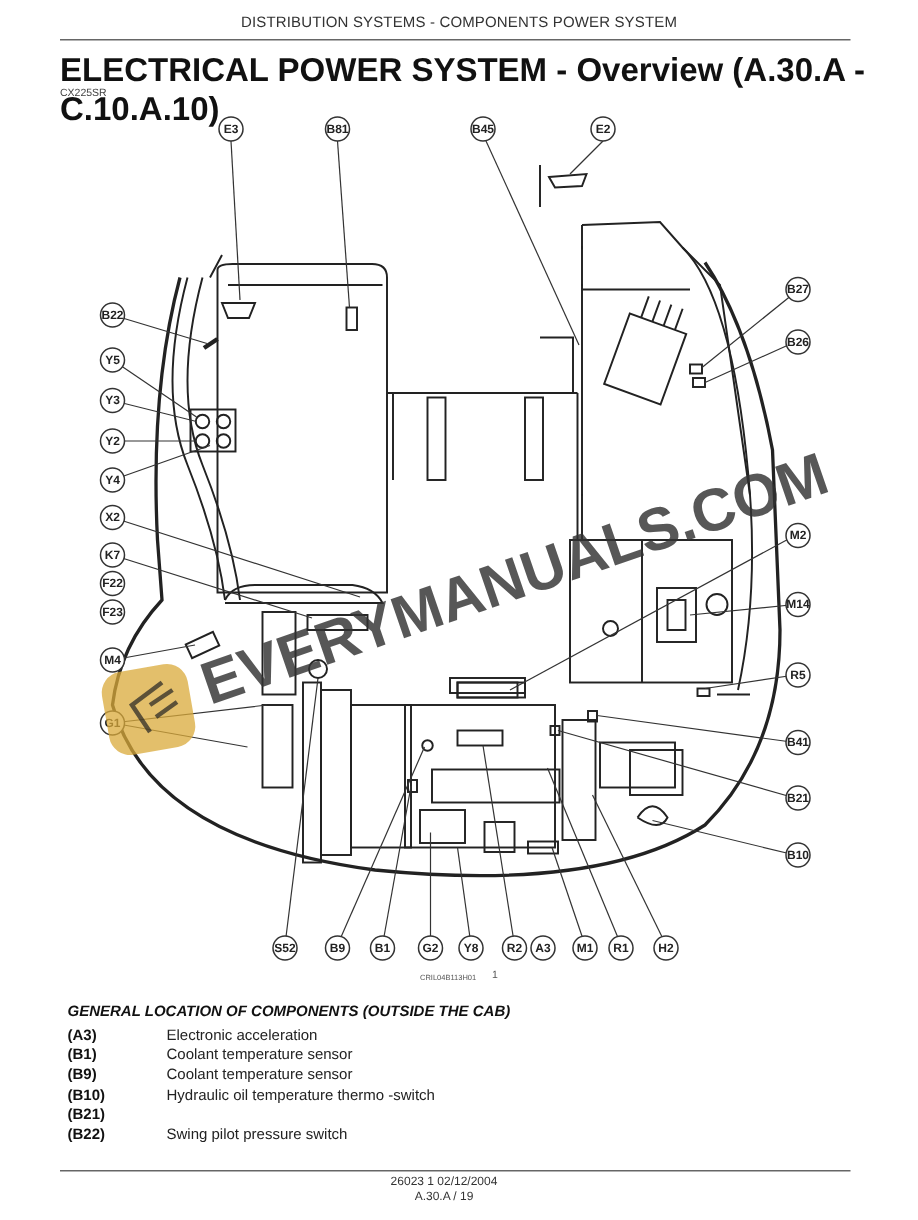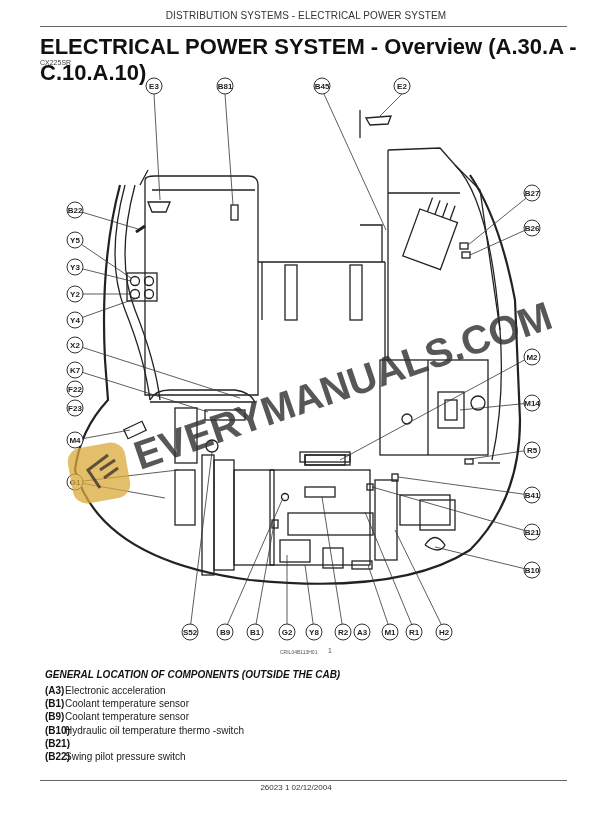--- a/index.html
+++ b/index.html
@@ -9,30 +9,30 @@
                   font-size: 10px; color: #333; letter-spacing: 0.1px; }
   .rule { position: absolute; left: 40px; width: 527px; height: 0; border-top: 1.5px solid #666; }
   .page-title { position: absolute; top: 34px; left: 40px; font-size: 22px; font-weight: bold; color: #111; }
   .model { position: absolute; top: 59px; left: 40px; font-size: 7px; color: #444; }
   .diagram { position: absolute; top: 70px; left: 30px; width: 560px; height: 590px; }
   .fig-code { position: absolute; top: 649px; left: 280px; font-size: 5px; color: #555; }
   .fig-num { position: absolute; top: 647px; left: 328px; font-size: 7px; color: #555; }
   .legend-title { position: absolute; top: 669px; left: 45px; font-size: 10px; font-weight: bold; font-style: italic; text-align: right; }
   .legend { position: absolute; top: 684px; left: 45px; font-size: 10px; }
   .legend-row { display: flex; height: 13.2px; line-height: 13px; }
-  .legend-code { width: 20px; font-weight: bold; }
+  .legend-code { width: 66px; font-weight: bold; }
   .legend-desc { color: #222; }
   .footer { position: absolute; top: 783px; left: 0; width: 592px; text-align: center; font-size: 8px; color: #333; line-height: 10px; }
   .callout-text { font-family: "Liberation Sans", sans-serif; font-size: 8px; font-weight: bold; fill: #222; }
   .wm-text { font-family: "Liberation Sans", sans-serif; font-weight: bold; font-size: 40px; fill: #333; opacity: 0.82; }
 </style>
 </head>
 <body>
 
-<div class="running-head">DISTRIBUTION SYSTEMS - ELECTRICAL POWER SYSTEM</div>
+<div class="running-head">DISTRIBUTION SYSTEMS - COMPONENTS POWER SYSTEM</div>
 <div class="rule" style="top:26px"></div>
 <div class="page-title">ELECTRICAL POWER SYSTEM - Overview (A.30.A - C.10.A.10)</div>
 <div class="model">CX225SR</div>
 
 <svg class="diagram" viewBox="30 70 560 590" width="560" height="590">
   <g fill="none" stroke="#222" stroke-width="1.3">
 
     <path d="M120,185 Q100,260 105,360 L108,400 Q80,430 75,470 Q100,560 250,580 Q400,595 470,550 Q520,500 520,420 L515,300 Q500,220 470,175" stroke-width="2.2"></path>
 
     <path d="M145,180 L145,395 L258,395 L258,185 Q258,176 248,176 L155,176 Q145,176 145,180 Z"></path>
@@ -241,13 +241,14 @@
     </div>
   <div class="legend-row">
       <span class="legend-code">(B22)</span>
       <span class="legend-desc">Swing pilot pressure switch</span>
     </div>
 </div>
 
 <div class="rule" style="top:780px"></div>
 <div class="footer">
   <div>26023 1 02/12/2004</div>
+  <div>A.30.A / 19</div>
 </div>
 
 </body></html>

